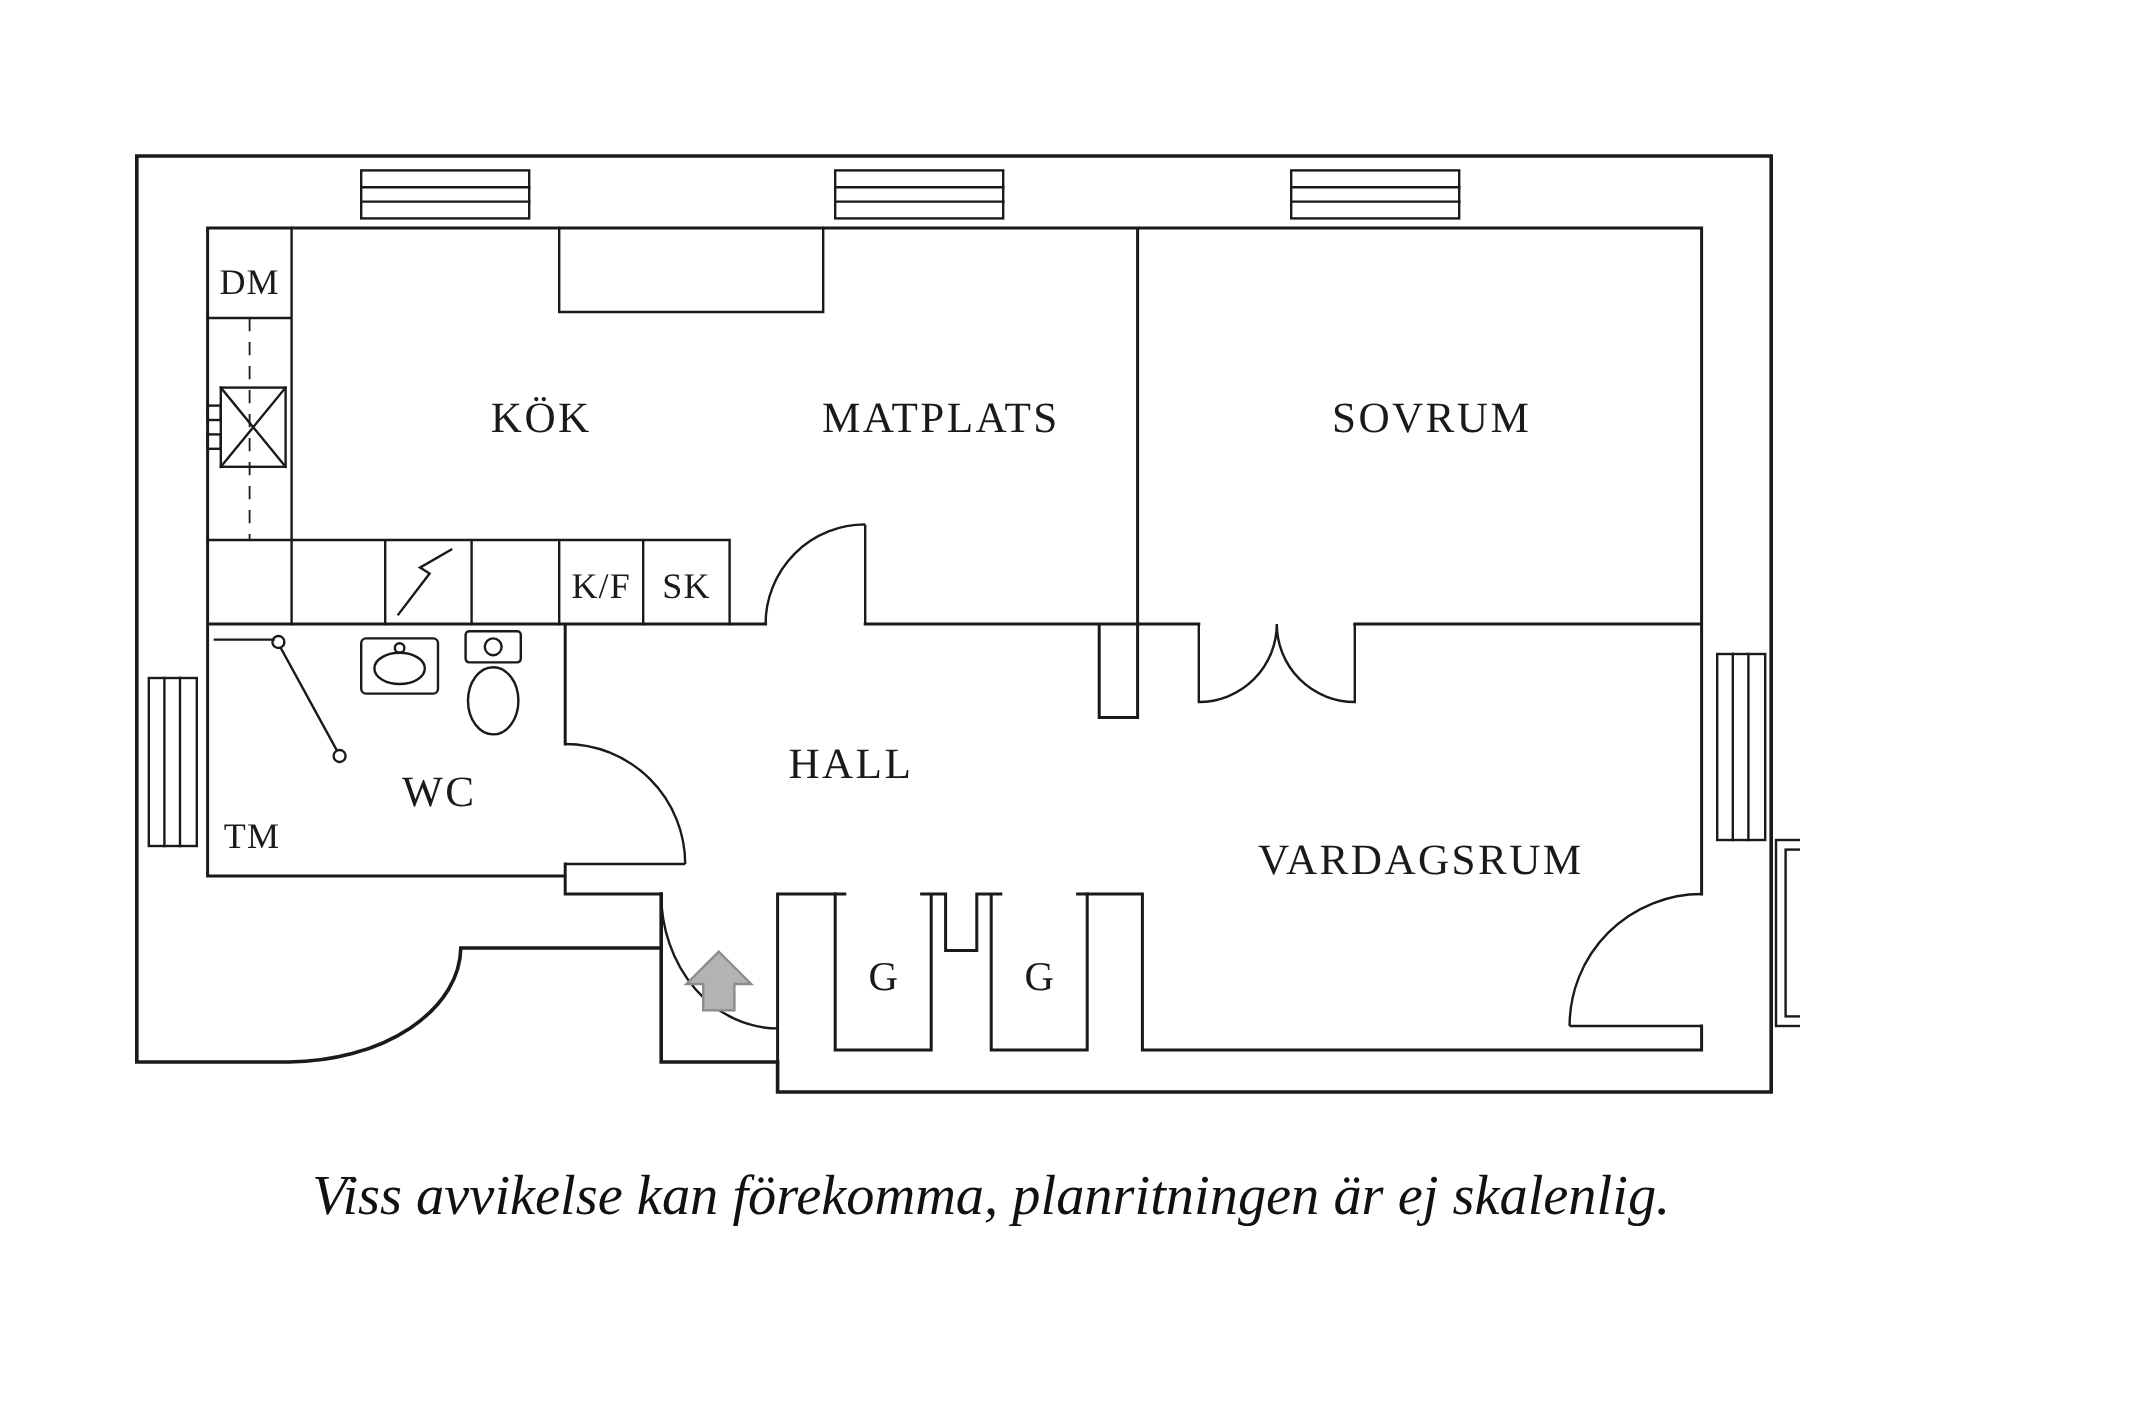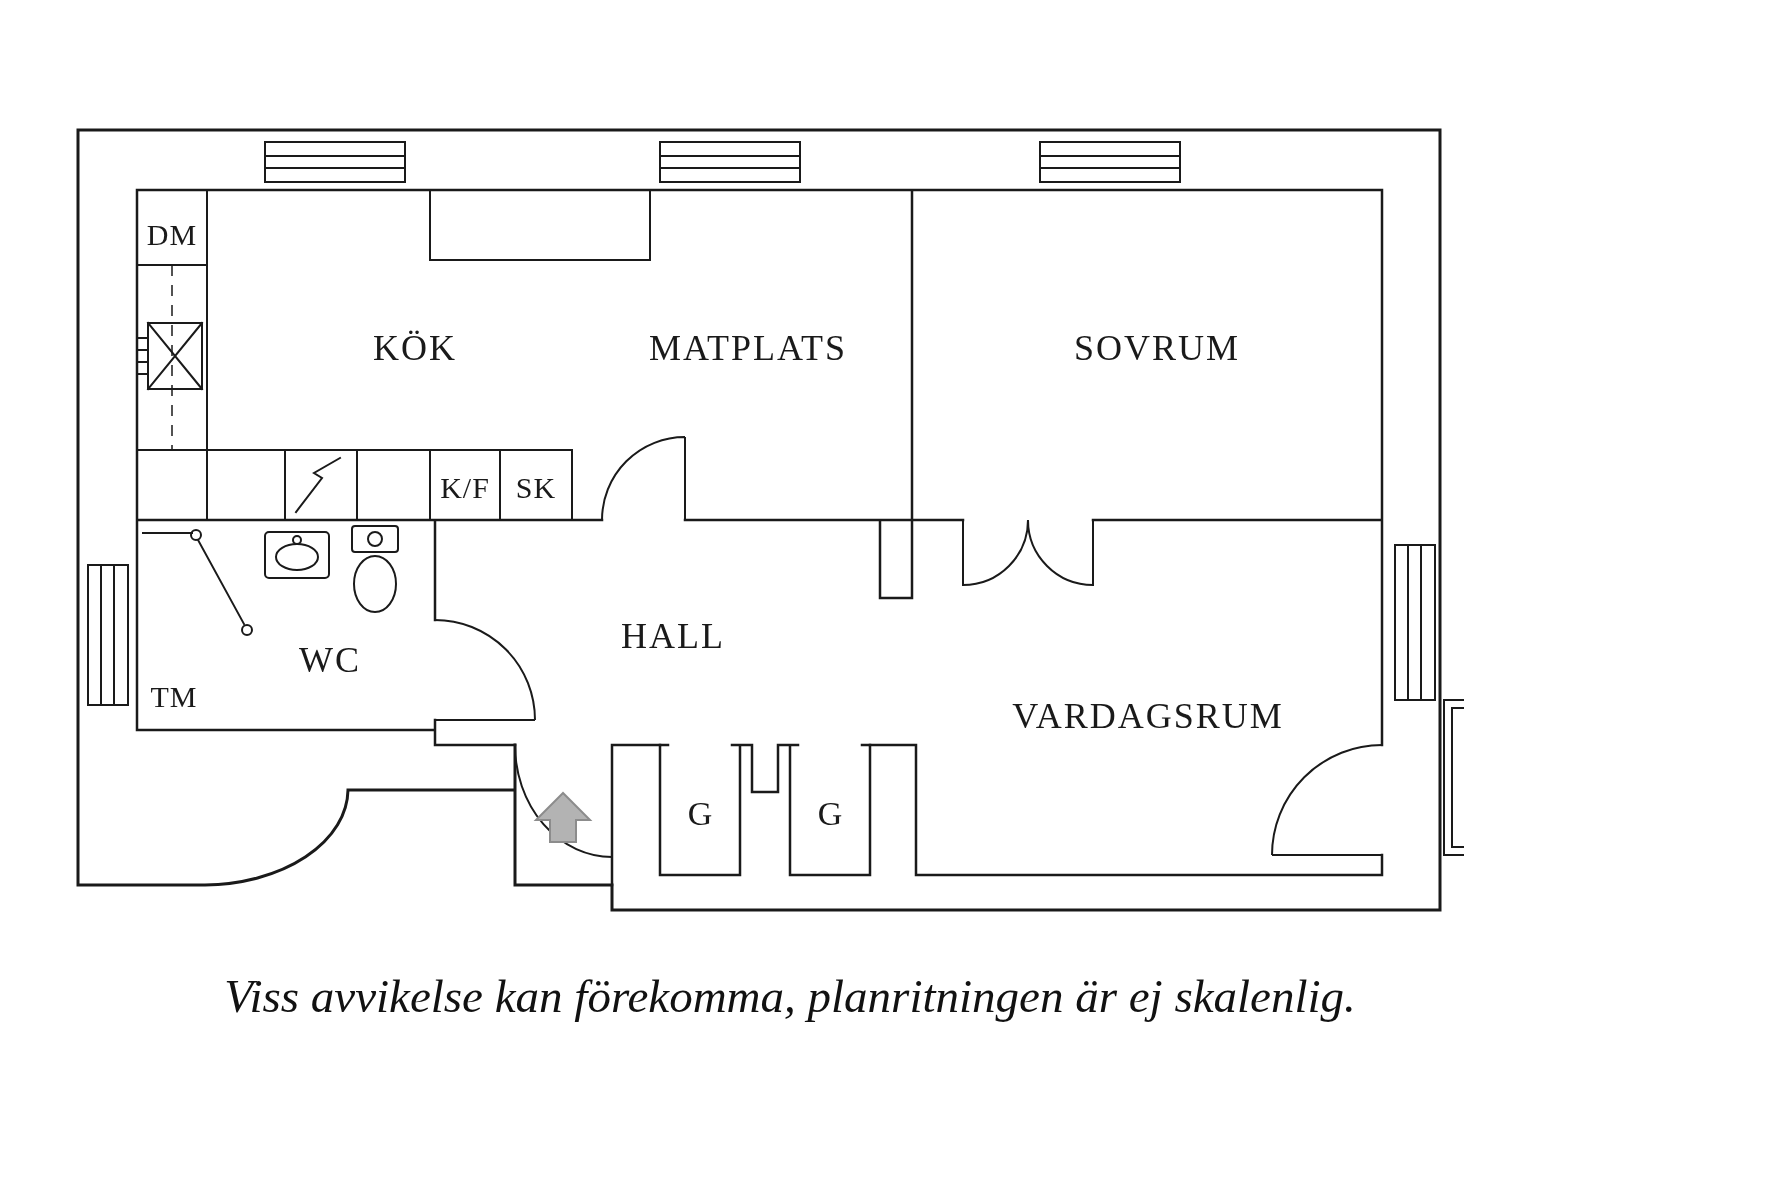--- a/index.html
+++ b/index.html
@@ -3,20 +3,21 @@
 <meta charset="utf-8">
 <style>
   html, body { margin: 0; padding: 0; background: #ffffff; }
   .page {
     position: relative;
     width: 1464px;
     height: 1187px;
     background: #ffffff;
     overflow: hidden;
     font-family: "Liberation Serif", "DejaVu Serif", serif;
+    margin-left: 36px;
   }
   svg { position: absolute; top: 0; left: 0; }
   .wall   { fill: none; stroke: #1a1a1a; stroke-width: 3;   stroke-linecap: square; }
   .wall2  { fill: none; stroke: #1a1a1a; stroke-width: 2.5; stroke-linecap: square; }
   .thin   { fill: none; stroke: #1a1a1a; stroke-width: 2;   stroke-linecap: square; }
   .arc    { fill: none; stroke: #1a1a1a; stroke-width: 2; }
   .dashed { fill: none; stroke: #1a1a1a; stroke-width: 1.5; stroke-dasharray: 11 9; }
   .fixture{ fill: #ffffff; stroke: #1a1a1a; stroke-width: 2; }
   .room-label {
     font-family: "Liberation Serif", "DejaVu Serif", serif;

